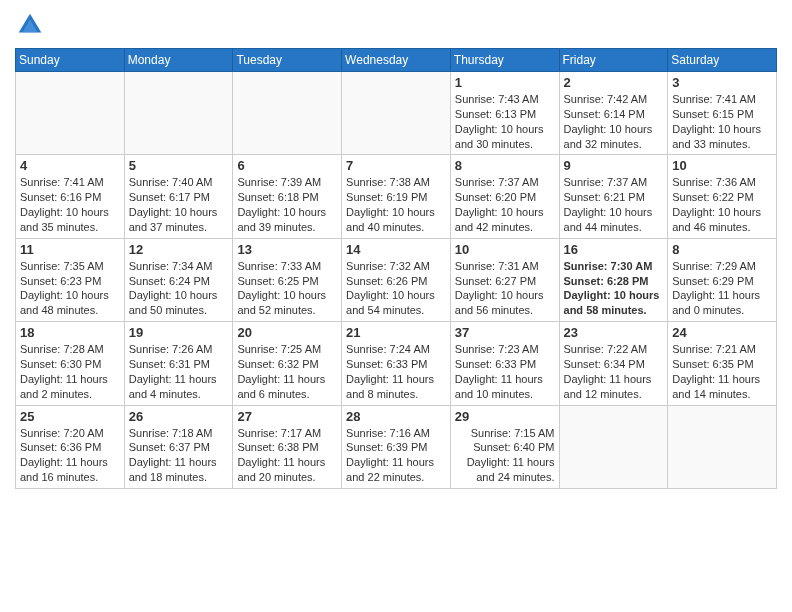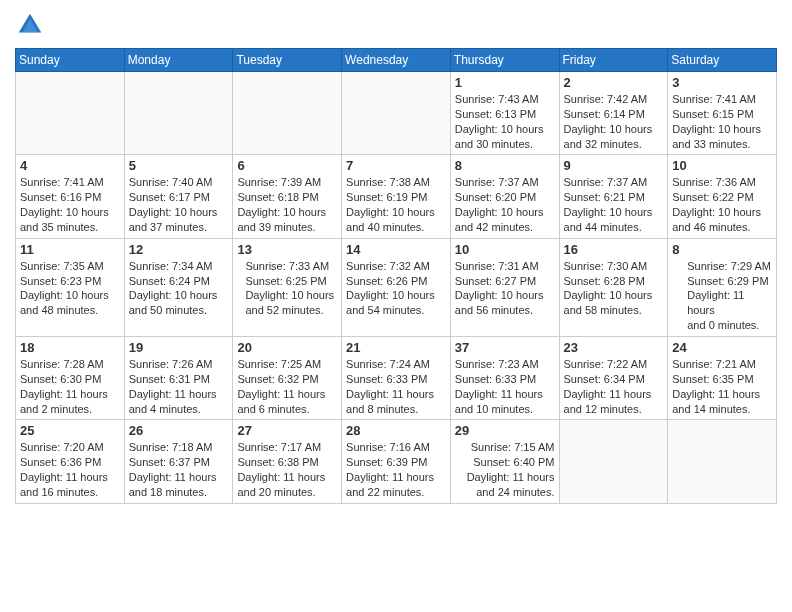--- a/index.html
+++ b/index.html
@@ -209,49 +209,49 @@
           </td>
           <td>
             <span class="day-number">12</span>
             <div class="day-info" style="white-space: pre-line;">Sunrise: 7:34 AM
 Sunset: 6:24 PM
 Daylight: 10 hours
 and 50 minutes.</div>
           </td>
           <td>
             <span class="day-number">13</span>
-            <div class="day-info" style="white-space: pre-line; margin-left: 8px;">Sunrise: 7:33 AM
+            <div class="day-info" style="white-space: pre-line;">Sunrise: 7:33 AM
 Sunset: 6:25 PM
 Daylight: 10 hours
 and 52 minutes.</div>
           </td>
           <td>
             <span class="day-number">14</span>
             <div class="day-info" style="white-space: pre-line;">Sunrise: 7:32 AM
 Sunset: 6:26 PM
 Daylight: 10 hours
 and 54 minutes.</div>
           </td>
           <td>
             <span class="day-number">10</span>
             <div class="day-info" style="white-space: pre-line;">Sunrise: 7:31 AM
 Sunset: 6:27 PM
 Daylight: 10 hours
 and 56 minutes.</div>
           </td>
           <td>
             <span class="day-number">16</span>
-            <div class="day-info" style="white-space: pre-line;">Sunrise: 7:30 AM
+            <div class="day-info" style="white-space: pre-line; font-weight: bold;">Sunrise: 7:30 AM
 Sunset: 6:28 PM
 Daylight: 10 hours
 and 58 minutes.</div>
           </td>
           <td>
             <span class="day-number">8</span>
-            <div class="day-info" style="white-space: pre-line; margin-left: 15px;">Sunrise: 7:29 AM
+            <div class="day-info" style="white-space: pre-line;">Sunrise: 7:29 AM
 Sunset: 6:29 PM
 Daylight: 11 hours
 and 0 minutes.</div>
           </td>
         </tr>
         <tr>
           <td>
             <span class="day-number">18</span>
             <div class="day-info" style="white-space: pre-line;">Sunrise: 7:28 AM
 Sunset: 6:30 PM

